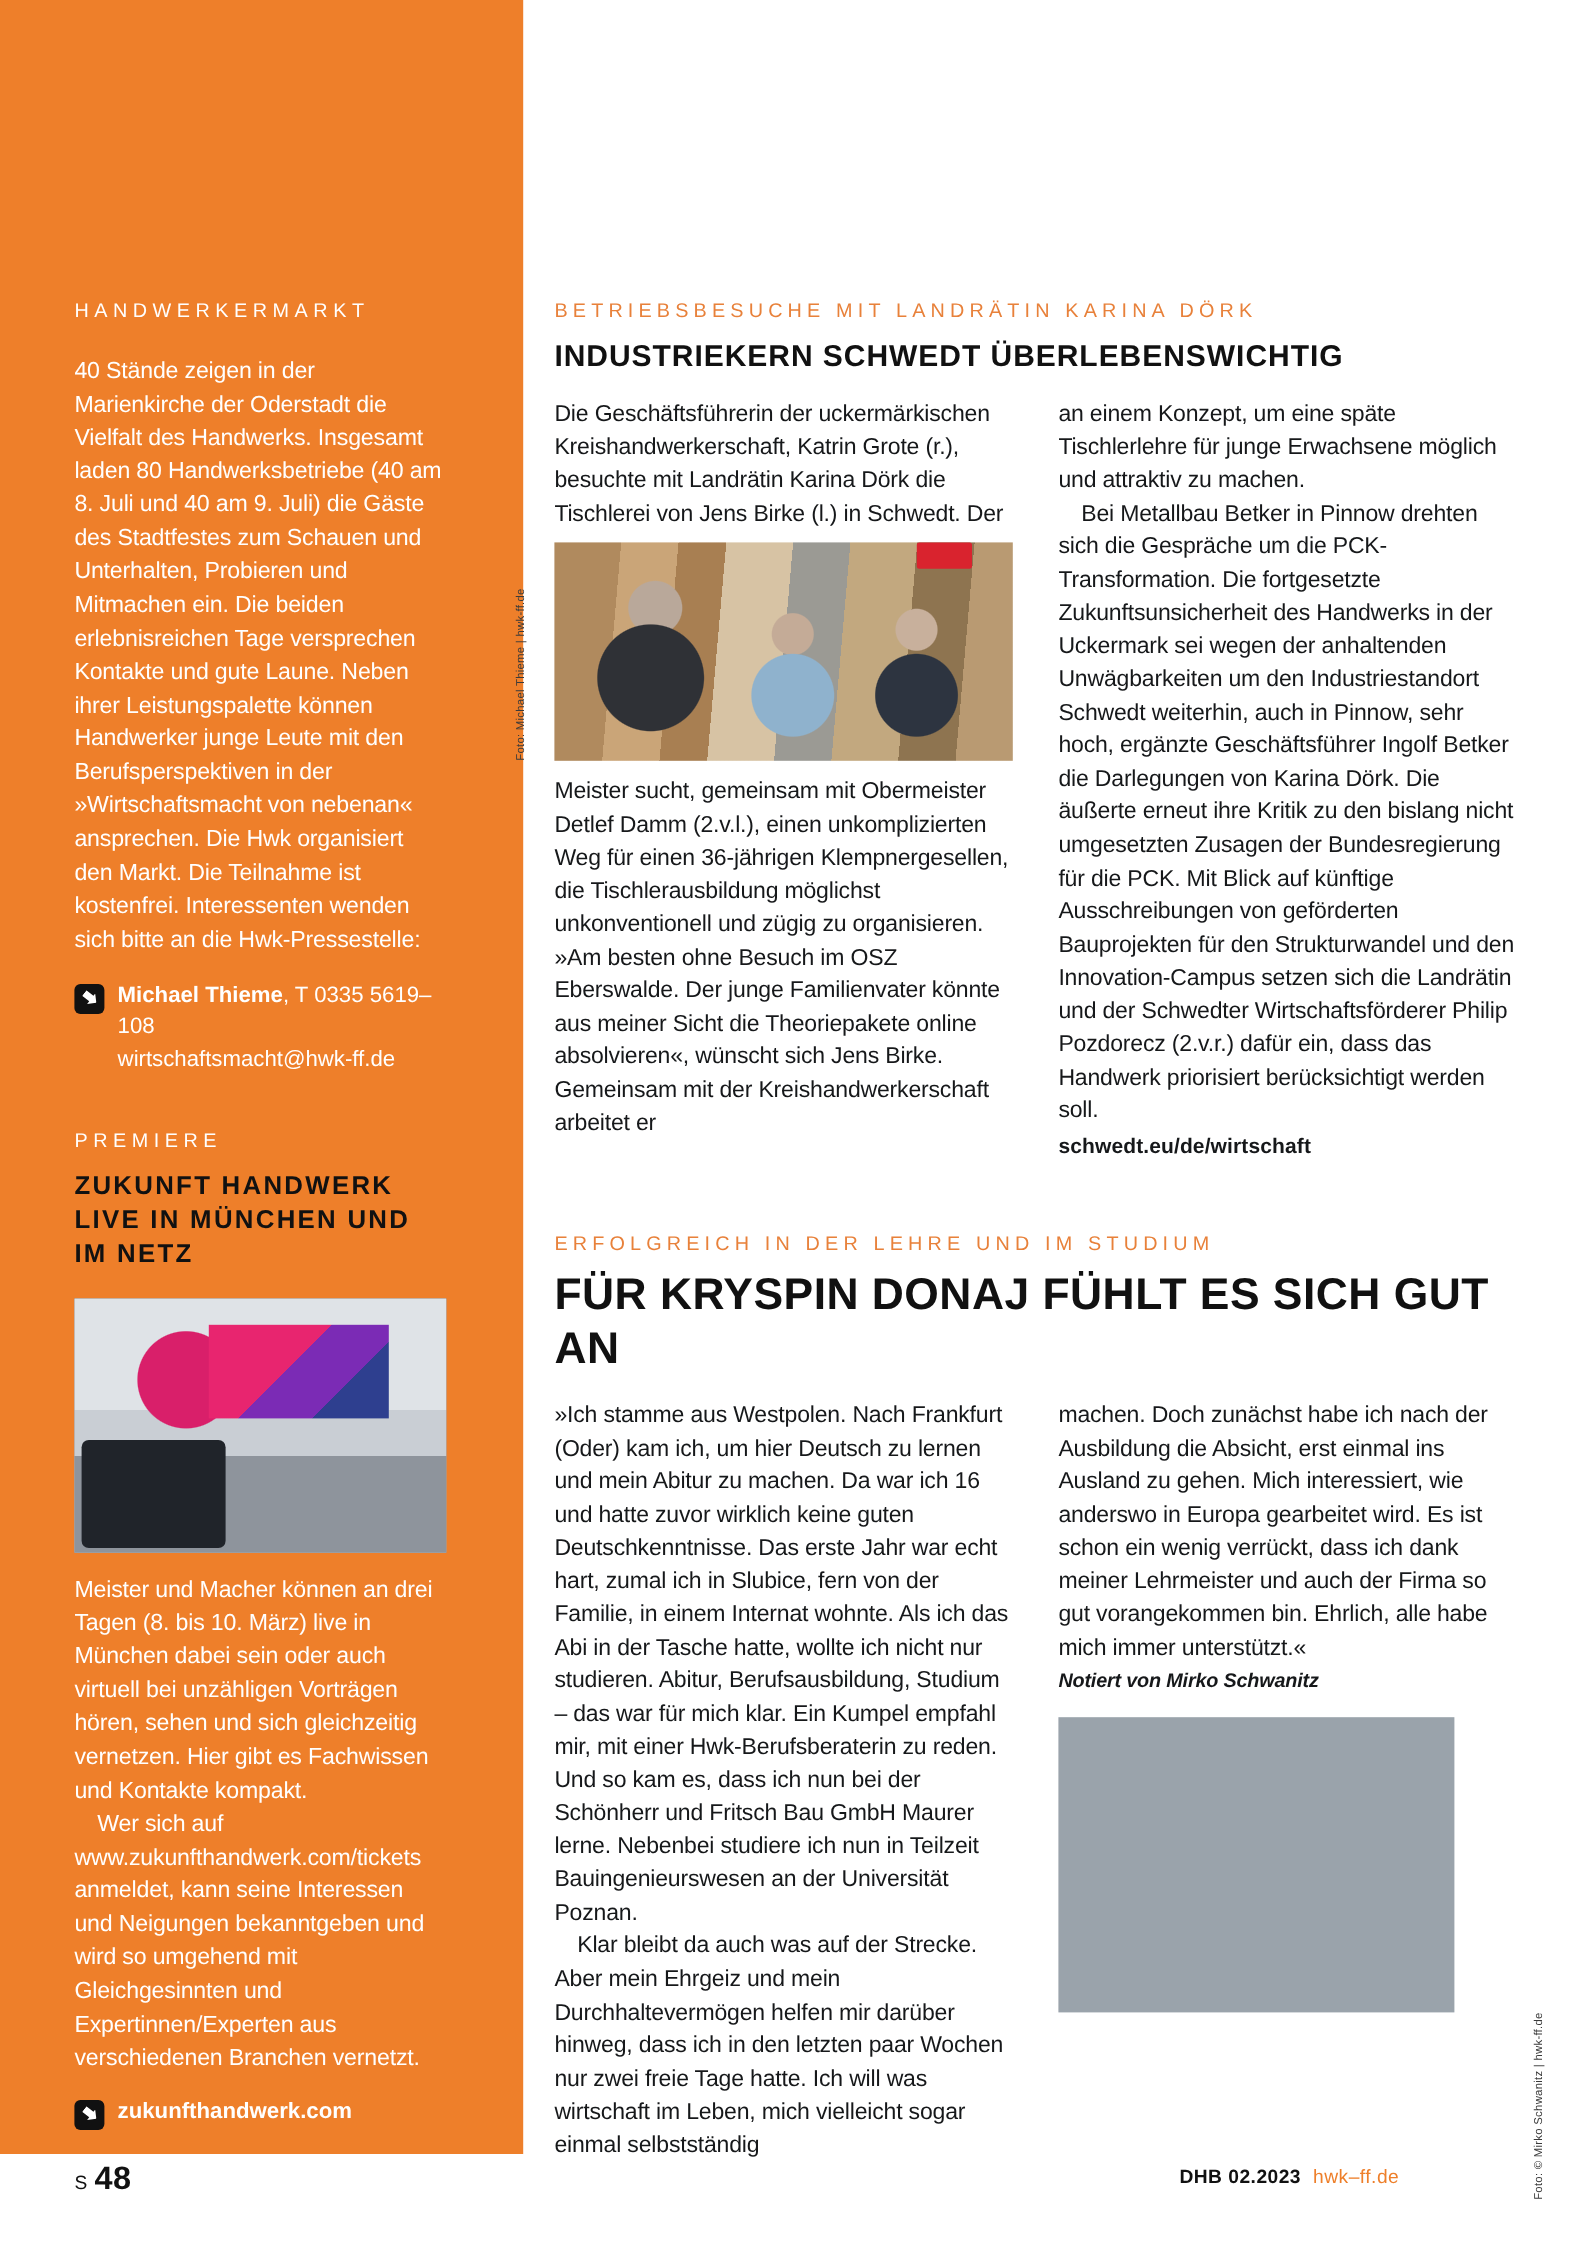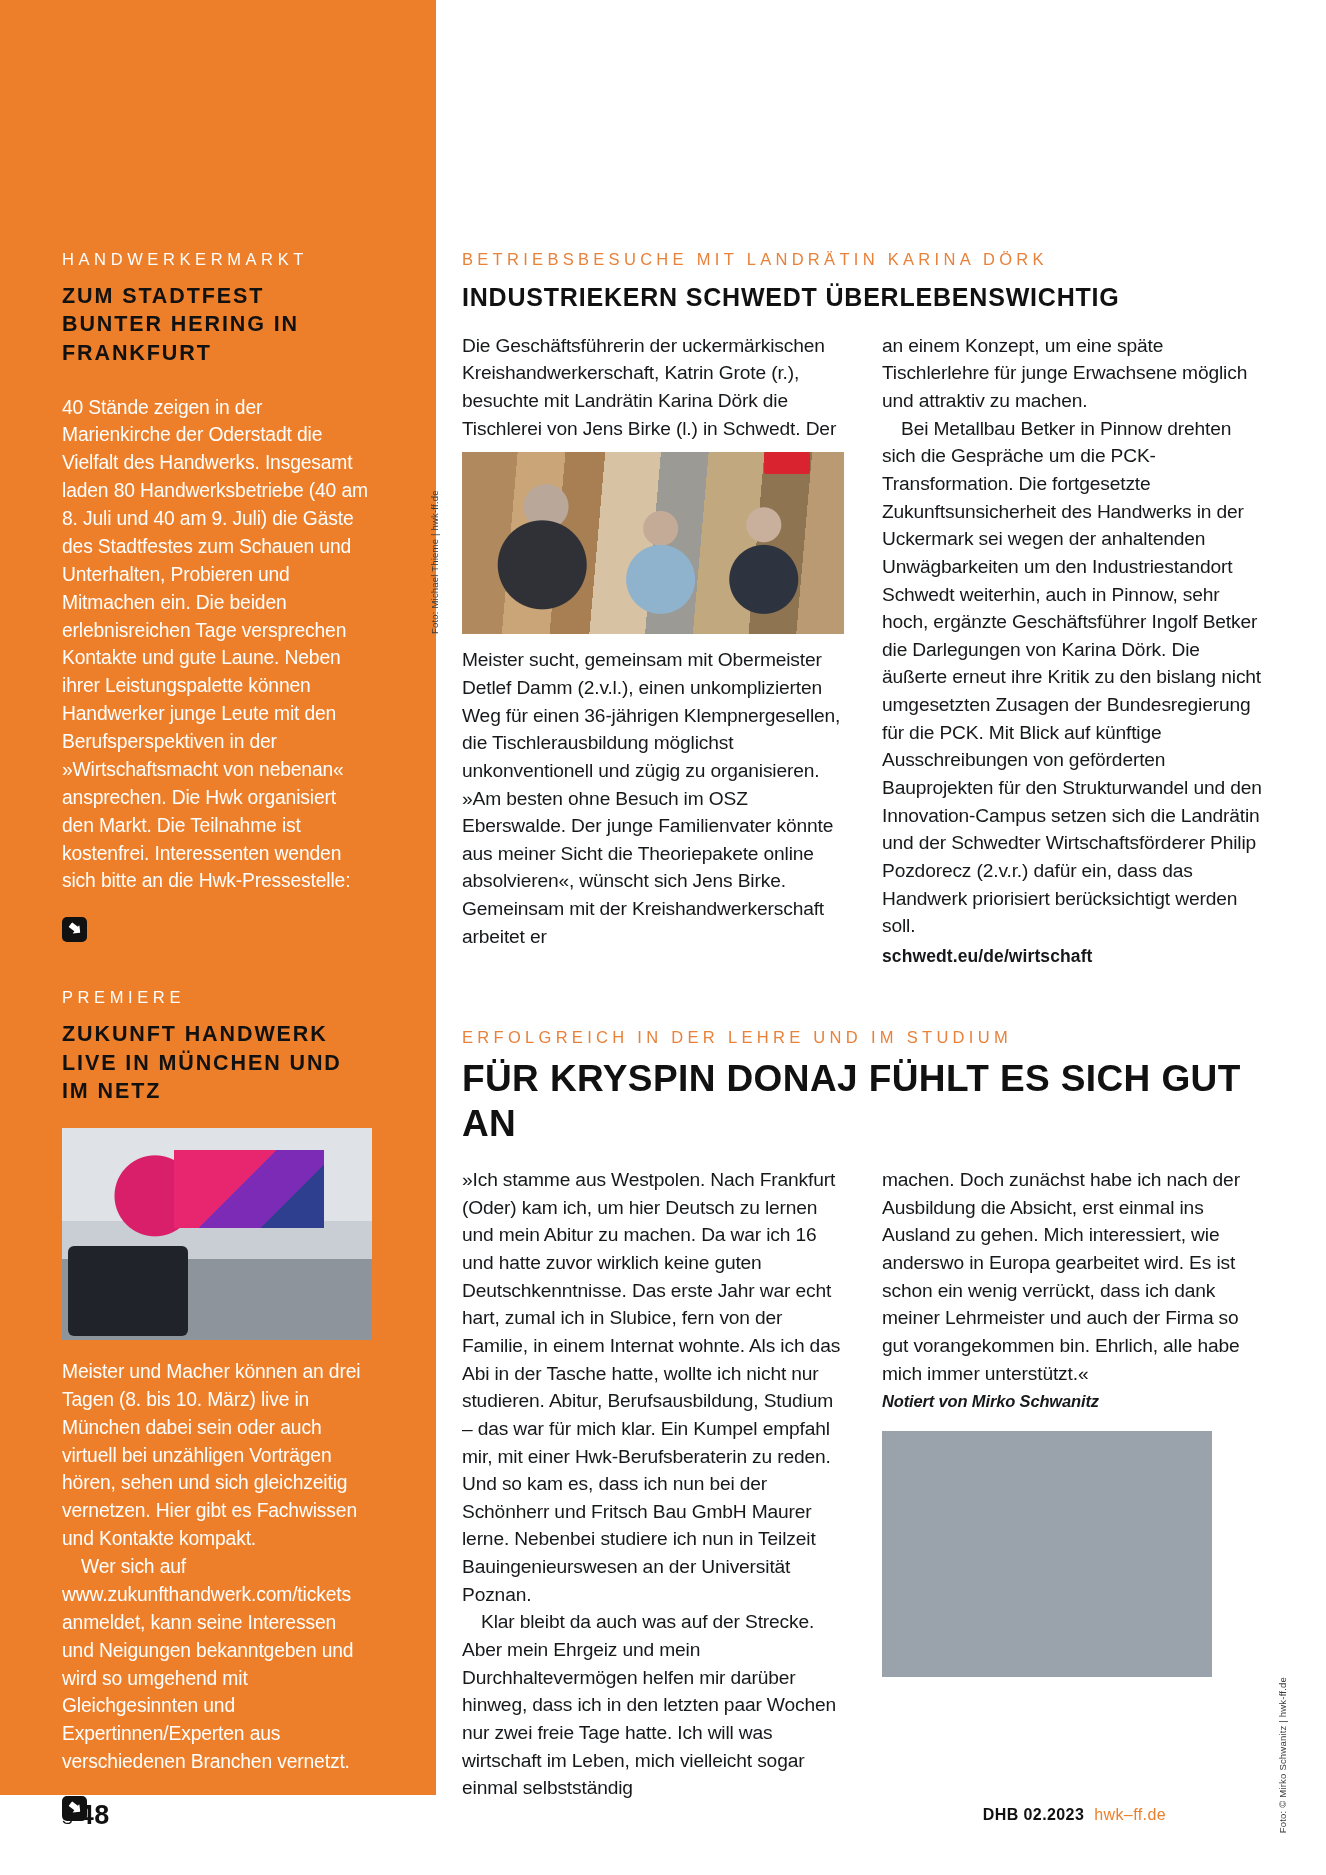--- a/index.html
+++ b/index.html
@@ -189,27 +189,30 @@
 <body>
 
 <div class="page">
 
   <div class="orange-band"></div>
 
   <div class="sidebar">
 
     <div>
       <div class="kicker">HANDWERKERMARKT</div>
-      <div class="headline-black">ZUM STADTFEST BUNTER HERING IN FRANKFURT</div>
       <div class="side-body">
         <p>40 Stände zeigen in der Marienkirche der Oderstadt die Vielfalt des Handwerks. Insgesamt laden 80 Handwerksbetriebe (40 am 8. Juli und 40 am 9. Juli) die Gäste des Stadtfestes zum Schauen und Unterhalten, Probieren und Mitmachen ein. Die beiden erlebnisreichen Tage versprechen Kontakte und gute Laune. Neben ihrer Leistungspalette können Handwerker junge Leute mit den Berufsperspektiven in der »Wirtschaftsmacht von nebenan« ansprechen. Die Hwk organisiert den Markt. Die Teilnahme ist kostenfrei. Interessenten wenden sich bitte an die Hwk-Pressestelle:</p>
       </div>
 
       <div class="contact">
         <span class="sq-icon"></span>
+        <div class="contact-text">
+          <span class="nm">Michael Thieme</span><span>, T 0335 5619–108</span>
+          <span class="mail">wirtschaftsmacht@hwk-ff.de</span>
+        </div>
       </div>
     </div>
 
     <div style="margin-top:46px">
       <div class="kicker">PREMIERE</div>
       <div class="headline-black">ZUKUNFT HANDWERK LIVE IN MÜNCHEN UND IM NETZ</div>
 
       <div class="side-photo">
         <div class="img-studio"></div>
 

